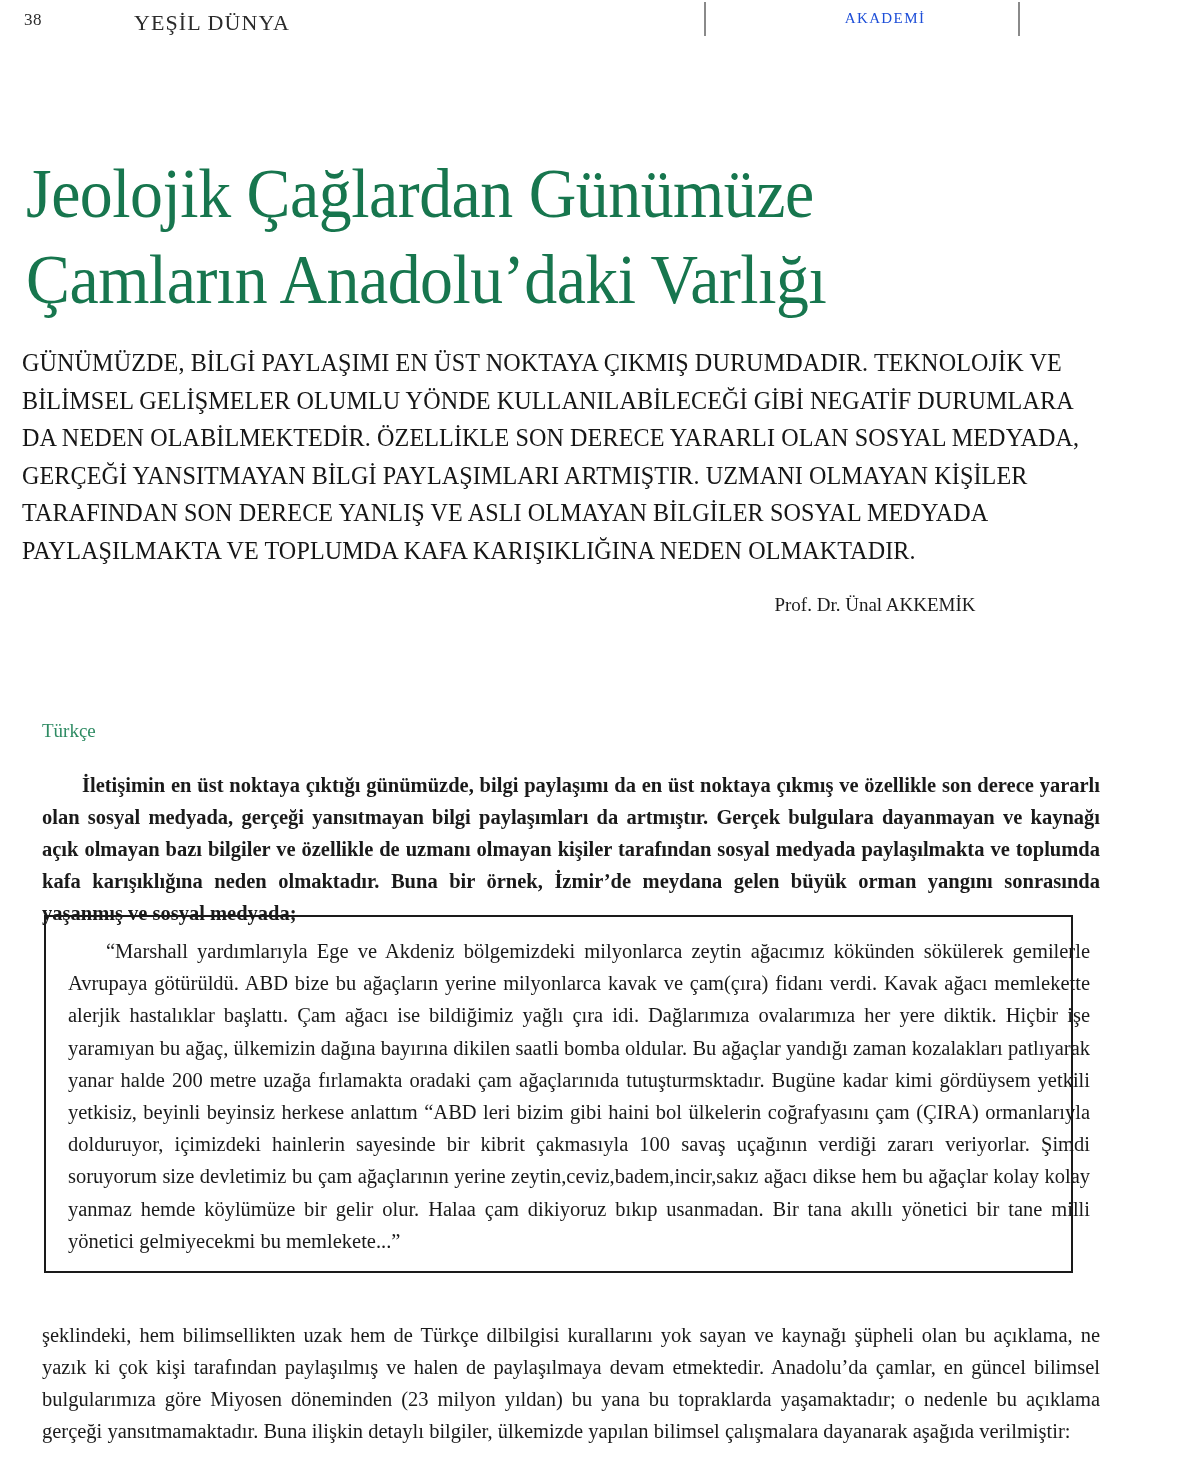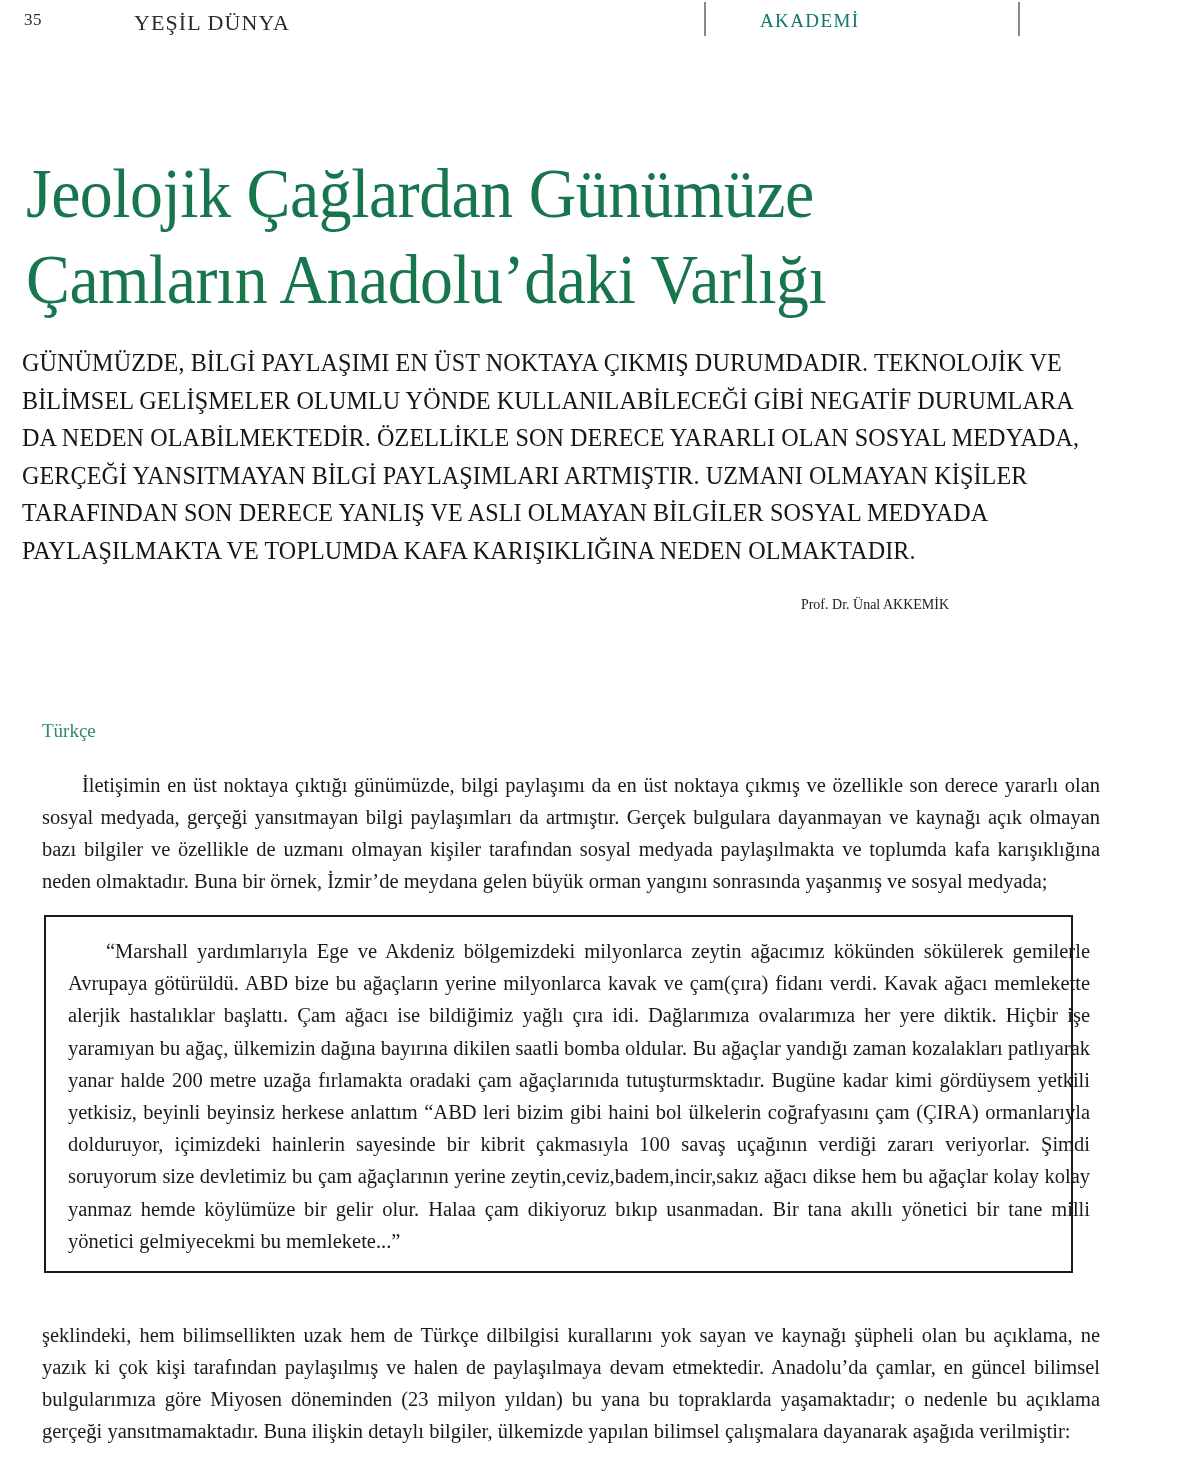--- a/index.html
+++ b/index.html
@@ -49,23 +49,24 @@
     height: 34px;
     background: #8a8a8a;
   }
   .head-rule.left  { left: 704px; }
   .head-rule.right { left: 1018px; }
   .section-name {
     position: absolute;
     left: 760px;
     top: 10px;
     width: 250px;
-    font-size: 19px;
+    text-align: center;
+    font-size: 15px;
     letter-spacing: 1.4px;
-    color: #0f766e;
+    color: #1d4ed8;
     text-transform: uppercase;
   }
 
   
   .article-title {
     position: absolute;
     left: 26px;
     top: 104px;
     width: 1070px;
     color: #17764e;
@@ -95,21 +96,21 @@
     transform-origin: left top;
   }
 
   
   .byline {
     position: absolute;
     left: 640px;
     top: 592px;
     width: 470px;
     text-align: center;
-    font-size: 14px;
+    font-size: 19px;
     line-height: 25px;
     color: #1c1c1c;
   }
 
   
   .section-heading {
     position: absolute;
     left: 42px;
     top: 720px;
     font-size: 19px;
@@ -121,20 +122,21 @@
     line-height: 32.2px;
     text-align: justify;
     color: #1a1a1a;
     hyphens: manual;
   }
   .para-intro {
     left: 42px;
     top: 748px;
     width: 1058px;
     text-indent: 40px;
+    font-weight: bold;
   }
   .para-closing {
     left: 42px;
     top: 1298px;
     width: 1058px;
   }
 
   
   .quote-box {
     position: absolute;
@@ -154,21 +156,21 @@
     line-height: 32.2px;
     text-align: justify;
     text-indent: 38px;
     color: #1a1a1a;
   }
 </style>
 </head>
 <body>
 
 <div class="running-head">
-  <div class="folio">35</div>
+  <div class="folio">38</div>
   <div class="journal-name">YEŞİL DÜNYA</div>
   <div class="head-rule left"></div>
   <div class="section-name">AKADEMİ</div>
   <div class="head-rule right"></div>
 </div>
 
 <h1 class="article-title">Jeolojik Çağlardan Günümüze
 Çamların Anadolu’daki Varlığı</h1>
 
 <div class="standfirst">GÜNÜMÜZDE, BİLGİ PAYLAŞIMI EN ÜST NOKTAYA ÇIKMIŞ DURUMDADIR. TEKNOLOJİK VE BİLİMSEL GELİŞMELER OLUMLU YÖNDE KULLANILABİLECEĞİ GİBİ NEGATİF DURUMLARA DA NEDEN OLABİLMEKTEDİR. ÖZELLİKLE SON DERECE YARARLI OLAN SOSYAL MEDYADA, GERÇEĞİ YANSITMAYAN BİLGİ PAYLAŞIMLARI ARTMIŞTIR. UZMANI OLMAYAN KİŞİLER TARAFINDAN SON DERECE YANLIŞ VE ASLI OLMAYAN BİLGİLER SOSYAL MEDYADA PAYLAŞILMAKTA VE TOPLUMDA KAFA KARIŞIKLIĞINA NEDEN OLMAKTADIR.</div>

